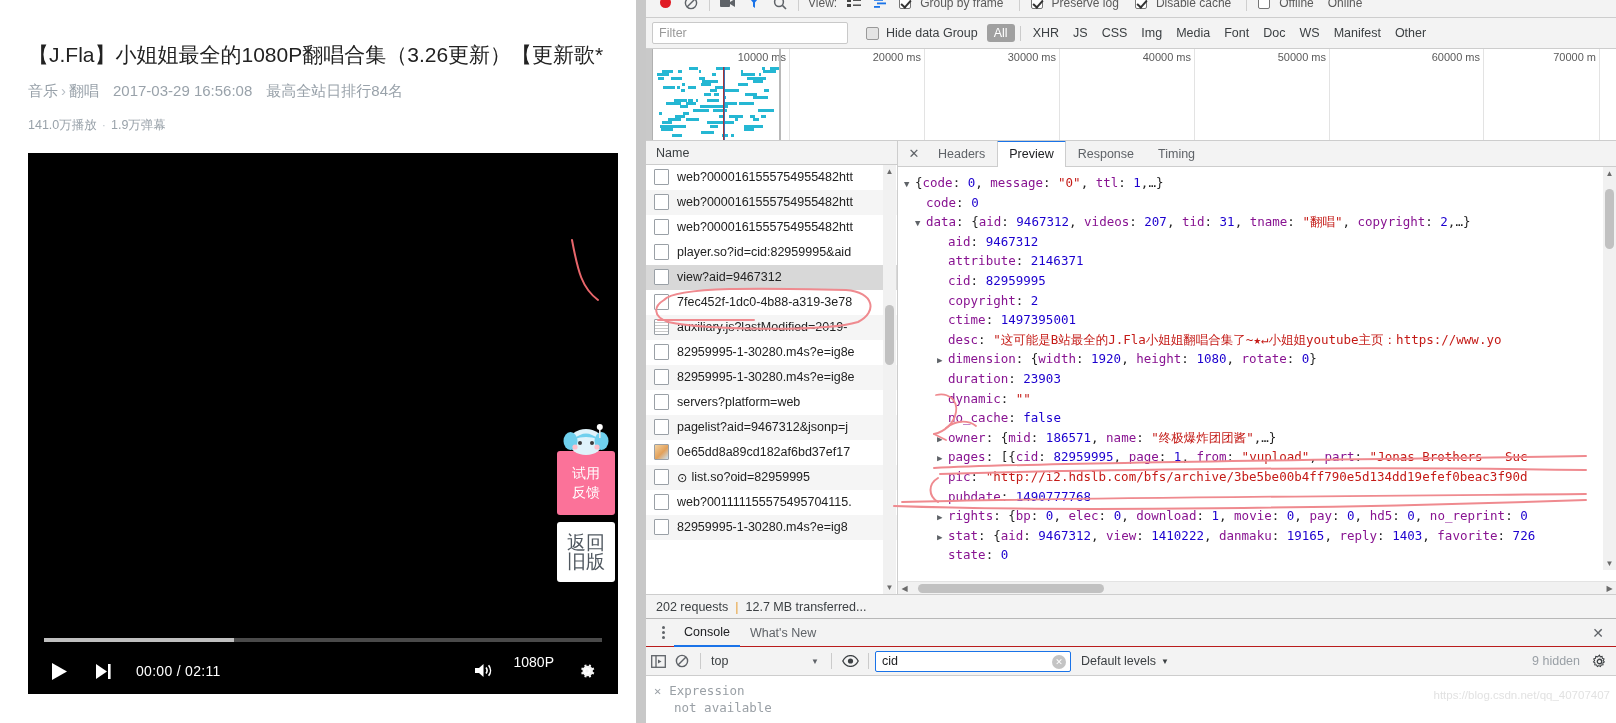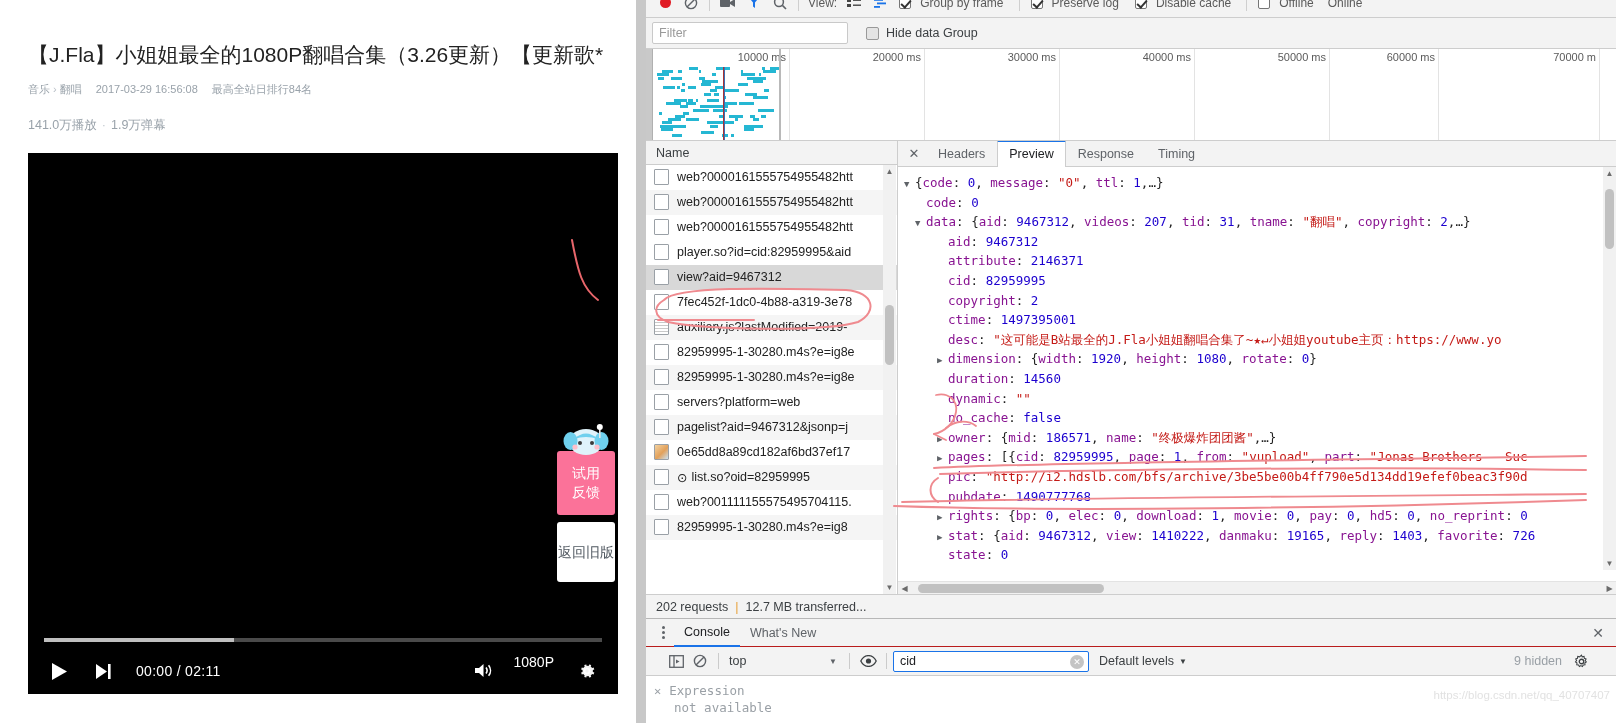--- a/index.html
+++ b/index.html
@@ -23,21 +23,21 @@
   }
   #video-title {
     position: absolute; left: 28px; top: 40px;
     width: 620px;
     font-size: 21px; line-height: 30px;
     color: #222; white-space: nowrap;
     letter-spacing: 0px;
   }
   #meta-row {
     position: absolute; left: 28px; top: 82px;
-    font-size: 11px; color: #99a2aa; white-space: nowrap;
+    font-size: 15px; color: #99a2aa; white-space: nowrap;
   }
   #meta-row .sep { margin: 0 3px; color: #b8bfc6; }
   #meta-row .seg { margin-right: 14px; }
   #meta-row .seg:last-child { margin-right: 0; }
   #count-row {
     position: absolute; left: 28px; top: 117px;
     font-size: 12.5px; color: #99a2aa; white-space: nowrap;
   }
   #count-row .dot { margin: 0 5px; color: #c3c9cf; }
 
@@ -99,23 +99,23 @@
     position: absolute; left: 50%; top: -28px;
     transform: translateX(-50%);
     width: 48px; height: 32px;
   }
   #btn-old-version {
     margin-top: 7px;
     width: 58px; height: 60px;
     background: #fff;
     border-radius: 3px;
     color: #505860;
-    display: flex; flex-direction: row;
+    display: flex; flex-direction: column;
     align-items: center; justify-content: center;
-    font-size: 14px; line-height: 19px;
+    font-size: 19px; line-height: 19px;
     box-shadow: 0 1px 4px rgba(0,0,0,.2);
   }
 
   
   #anno-left { position: absolute; left: 0; top: 0; width: 636px; height: 723px; pointer-events: none; z-index: 7; }
 
   
   #devtools {
     position: absolute; left: 636px; top: 0;
     width: 980px; height: 723px;
@@ -383,21 +383,21 @@
   }
   .dwtab.active { color: #202124; border-bottom: 2px solid #1a73e8; }
   #drawer-close {
     margin-left: auto; margin-right: 8px;
     width: 20px; height: 20px;
     display: flex; align-items: center; justify-content: center;
     color: #5f6368; font-size: 14px;
   }
   #console-bar {
     height: 29px; display: flex; align-items: center;
-    padding: 0 18px; border-bottom: 1px solid #cdcdcd;
+    padding: 0 0; border-bottom: 1px solid #cdcdcd;
     background: #f3f3f3;
   }
   .cb-ico { width: 24px; height: 24px; display: flex; align-items: center; justify-content: center; }
   .cb-div { width: 1px; height: 16px; background: #cbcbcb; margin: 0 6px; }
   #ctx-select {
     display: flex; align-items: center;
     min-width: 118px; font-size: 12.5px; color: #3c4043;
     padding-left: 4px;
   }
   #ctx-select .caret { margin-left: auto; font-size: 8px; color: #5f6368; padding-right: 6px;}
@@ -599,40 +599,54 @@
         </div>
         <span class="tb-text">Online</span>
       </div>
 
       <div id="filter-row">
         <div id="filter-input">Filter</div>
         <div id="hide-data-urls">
           <span class="cbx"></span>
           <span>Hide data Group</span>
         </div>
+        <div id="type-filters">
+            <div class="tf active">All</div>
+            <div class="tf-sep"></div>
+            <div class="tf">XHR</div>
+            <div class="tf">JS</div>
+            <div class="tf">CSS</div>
+            <div class="tf">Img</div>
+            <div class="tf">Media</div>
+            <div class="tf">Font</div>
+            <div class="tf">Doc</div>
+            <div class="tf">WS</div>
+            <div class="tf">Manifest</div>
+            <div class="tf">Other</div>
+          </div>
       </div>
 
       <div id="overview">
         <div id="ov-ruler">
             <div class="ov-tick" style="left: 143px;">
               <span>10000 ms</span>
             </div>
             <div class="ov-tick" style="left: 278px;">
               <span>20000 ms</span>
             </div>
             <div class="ov-tick" style="left: 413px;">
               <span>30000 ms</span>
             </div>
             <div class="ov-tick" style="left: 548px;">
               <span>40000 ms</span>
             </div>
             <div class="ov-tick" style="left: 683px;">
               <span>50000 ms</span>
             </div>
-            <div class="ov-tick" style="left: 792px;">
+            <div class="ov-tick" style="left: 837px;">
               <span>60000 ms</span>
             </div>
             <div class="ov-tick" style="left: 953px;">
               <span>70000 m</span>
             </div>
           </div>
         <div id="ov-bars">
             <div class="ovb" style="left: 35px; top: 0px; width: 9px;"></div>
             <div class="ovb" style="left: 116px; top: 0px; width: 11px;"></div>
             <div class="ovb" style="left: 62px; top: 0px; width: 14px;"></div>
@@ -816,21 +830,21 @@
               <div class="jl"><span class="arrow open"></span><span class="pun">{</span><span class="k">code</span><span class="pun">: </span><span class="num">0</span><span class="pun">, </span><span class="k">message</span><span class="pun">: </span><span class="str">"0"</span><span class="pun">, </span><span class="k">ttl</span><span class="pun">: </span><span class="num">1</span><span class="pun">,…}</span></div>
               <div class="jl ind1"><span class="arrow"></span><span class="k">code</span><span class="pun">: </span><span class="num">0</span></div>
               <div class="jl ind1"><span class="arrow open"></span><span class="k">data</span><span class="pun">: {</span><span class="k">aid</span><span class="pun">: </span><span class="num">9467312</span><span class="pun">, </span><span class="k">videos</span><span class="pun">: </span><span class="num">207</span><span class="pun">, </span><span class="k">tid</span><span class="pun">: </span><span class="num">31</span><span class="pun">, </span><span class="k">tname</span><span class="pun">: </span><span class="str">"翻唱"</span><span class="pun">, </span><span class="k">copyright</span><span class="pun">: </span><span class="num">2</span><span class="pun">,…}</span></div>
               <div class="jl ind2"><span class="arrow"></span><span class="k">aid</span><span class="pun">: </span><span class="num">9467312</span></div>
               <div class="jl ind2"><span class="arrow"></span><span class="k">attribute</span><span class="pun">: </span><span class="num">2146371</span></div>
               <div class="jl ind2"><span class="arrow"></span><span class="k">cid</span><span class="pun">: </span><span class="num">82959995</span></div>
               <div class="jl ind2"><span class="arrow"></span><span class="k">copyright</span><span class="pun">: </span><span class="num">2</span></div>
               <div class="jl ind2"><span class="arrow"></span><span class="k">ctime</span><span class="pun">: </span><span class="num">1497395001</span></div>
               <div class="jl ind2"><span class="arrow"></span><span class="k">desc</span><span class="pun">: </span><span class="str">"这可能是B站最全的J.Fla小姐姐翻唱合集了~★↵小姐姐youtube主页：https://www.yo</span></div>
               <div class="jl ind2"><span class="arrow closed"></span><span class="k">dimension</span><span class="pun">: {</span><span class="k">width</span><span class="pun">: </span><span class="num">1920</span><span class="pun">, </span><span class="k">height</span><span class="pun">: </span><span class="num">1080</span><span class="pun">, </span><span class="k">rotate</span><span class="pun">: </span><span class="num">0</span><span class="pun">}</span></div>
-              <div class="jl ind2"><span class="arrow"></span><span class="k">duration</span><span class="pun">: </span><span class="num">14560</span></div>
+              <div class="jl ind2"><span class="arrow"></span><span class="k">duration</span><span class="pun">: </span><span class="num">23903</span></div>
               <div class="jl ind2"><span class="arrow"></span><span class="k">dynamic</span><span class="pun">: </span><span class="str">""</span></div>
               <div class="jl ind2"><span class="arrow"></span><span class="k">no_cache</span><span class="pun">: </span><span class="bool">false</span></div>
               <div class="jl ind2"><span class="arrow closed"></span><span class="k">owner</span><span class="pun">: {</span><span class="k">mid</span><span class="pun">: </span><span class="num">186571</span><span class="pun">, </span><span class="k">name</span><span class="pun">: </span><span class="str">"终极爆炸团团酱"</span><span class="pun">,…}</span></div>
               <div class="jl ind2"><span class="arrow closed"></span><span class="k">pages</span><span class="pun">: [{</span><span class="k">cid</span><span class="pun">: </span><span class="num">82959995</span><span class="pun">, </span><span class="k">page</span><span class="pun">: </span><span class="num">1</span><span class="pun">, </span><span class="k">from</span><span class="pun">: </span><span class="str">"vupload"</span><span class="pun">, </span><span class="k">part</span><span class="pun">: </span><span class="str">"Jonas Brothers - Suc</span></div>
               <div class="jl ind2"><span class="arrow"></span><span class="k">pic</span><span class="pun">: </span><span class="str">"http://i2.hdslb.com/bfs/archive/3be5be00b4ff790e5d134dd19efef0beac3f90d</span></div>
               <div class="jl ind2"><span class="arrow"></span><span class="k">pubdate</span><span class="pun">: </span><span class="num">1490777768</span></div>
               <div class="jl ind2"><span class="arrow closed"></span><span class="k">rights</span><span class="pun">: {</span><span class="k">bp</span><span class="pun">: </span><span class="num">0</span><span class="pun">, </span><span class="k">elec</span><span class="pun">: </span><span class="num">0</span><span class="pun">, </span><span class="k">download</span><span class="pun">: </span><span class="num">1</span><span class="pun">, </span><span class="k">movie</span><span class="pun">: </span><span class="num">0</span><span class="pun">, </span><span class="k">pay</span><span class="pun">: </span><span class="num">0</span><span class="pun">, </span><span class="k">hd5</span><span class="pun">: </span><span class="num">0</span><span class="pun">, </span><span class="k">no_reprint</span><span class="pun">: </span><span class="num">0</span></div>
               <div class="jl ind2"><span class="arrow closed"></span><span class="k">stat</span><span class="pun">: {</span><span class="k">aid</span><span class="pun">: </span><span class="num">9467312</span><span class="pun">, </span><span class="k">view</span><span class="pun">: </span><span class="num">1410222</span><span class="pun">, </span><span class="k">danmaku</span><span class="pun">: </span><span class="num">19165</span><span class="pun">, </span><span class="k">reply</span><span class="pun">: </span><span class="num">1403</span><span class="pun">, </span><span class="k">favorite</span><span class="pun">: </span><span class="num">726</span></div>
               <div class="jl ind2"><span class="arrow"></span><span class="k">state</span><span class="pun">: </span><span class="num">0</span></div>
             </div>

